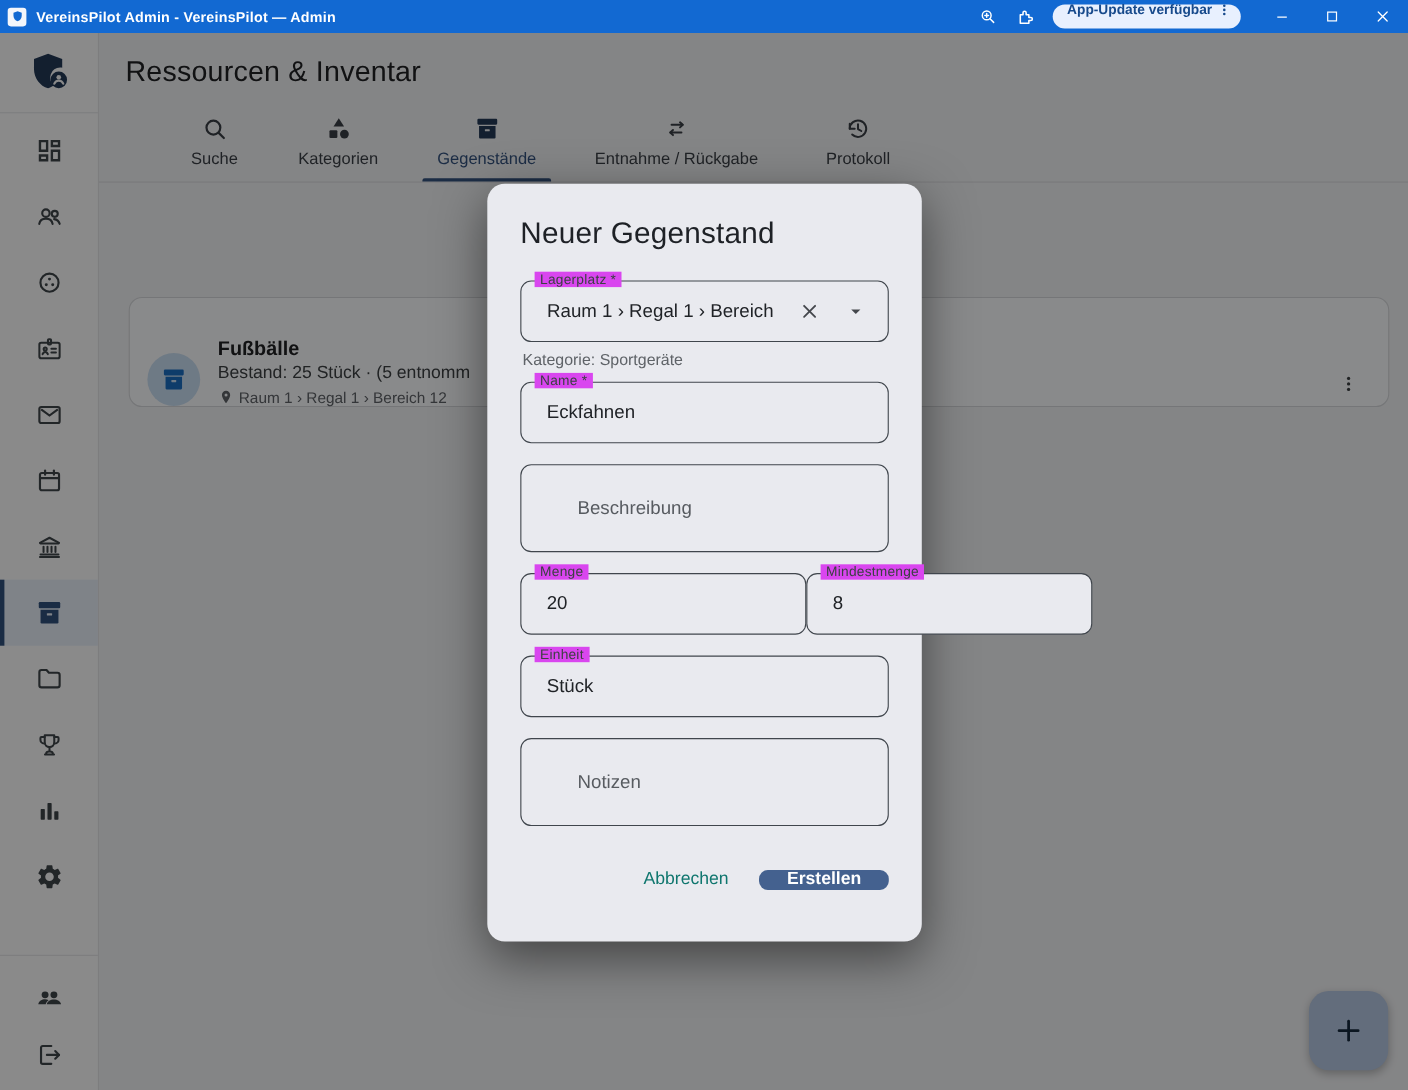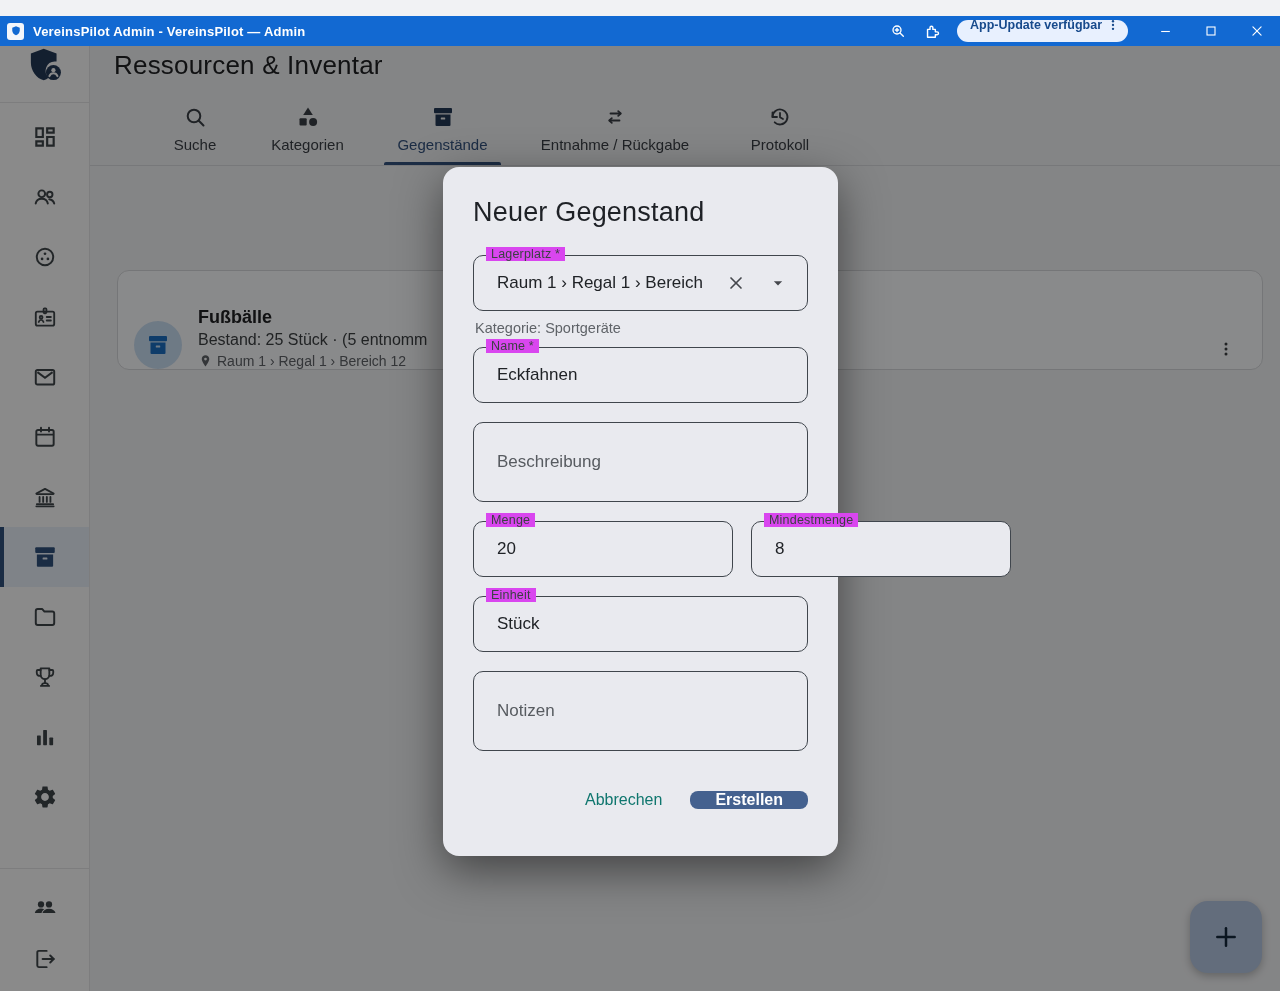--- a/index.html
+++ b/index.html
@@ -1,19 +1,19 @@
 <!DOCTYPE html>
 <html><head>
 <meta charset="utf-8">
 <style>
   * { margin:0; padding:0; box-sizing:border-box; }
   html,body { width:1280px; height:991px; overflow:hidden; font-family:"Liberation Sans", sans-serif; background:#f1f2f4; }
 
   
-  .titlebar { position:absolute; left:0; top:16px; width:1280px; height:30px; background:#1269d2; display:flex; align-items:center; color:#fff; z-index:200; }
+  .titlebar { position:absolute; left:0; top:0; width:1280px; height:30px; background:#1269d2; display:flex; align-items:center; color:#fff; z-index:200; }
   .tb-appicon { width:17px; height:17px; background:#f3f6fb; border-radius:3px; margin:0 9px 0 7px; display:flex; align-items:center; justify-content:center; }
   .tb-title { font-size:13px; font-weight:700; letter-spacing:.2px; }
   .tb-spacer { flex:1; }
   .tb-icon { width:34px; height:30px; display:flex; align-items:center; justify-content:center; cursor:pointer; }
   .update-pill { height:22px; background:#e8f0fe; border-radius:999px; display:flex; align-items:center; margin:0 14px 0 8px; padding:0 4px 13px 13px; cursor:pointer; }
   .update-pill span { color:#174a8c; font-size:12.5px; font-weight:700; }
   .pill-dots { width:22px; height:22px; display:flex; align-items:center; justify-content:center; }
   .win-btn { width:46px; height:30px; display:flex; align-items:center; justify-content:center; cursor:pointer; }
 
   
@@ -52,24 +52,24 @@
 
   
   .scrim { position:absolute; left:0; top:30px; right:0; bottom:0; background:rgba(0,0,0,.45); z-index:50; }
   .dialog { position:absolute; left:443px; top:167px; width:395px; height:689px; background:#e9eaef; border-radius:16px; z-index:100; box-shadow:0 14px 45px rgba(0,0,0,.5); padding:30px 30px 0; }
   .dlg-title { font-size:27px; color:#1e2126; font-weight:400; margin-bottom:27px; letter-spacing:.2px; }
 
   .field { position:relative; border:1.6px solid #40464d; border-radius:10px; height:56px; display:flex; align-items:center; background:#e9eaef; }
   .field .notch { position:absolute; top:-9px; left:12px; background:#d946ef; padding:0 5px; font-size:12.5px; color:#3c4043; letter-spacing:.2px; }
   .field input { flex:1; min-width:0; border:none; outline:none; background:transparent; font-family:"Liberation Sans",sans-serif; font-size:17px; color:#202327; padding:0 14px 0 23px; height:100%; }
   .field input::placeholder { color:#575b60; opacity:1; }
-  .field.tall { height:80px; }
+  .field.tall { height:80px;padding-left:28px; }
   .hint { font-size:14.5px; color:#5f6368; margin:9px 0 11px 2px; }
   .mt { margin-top:19px; }
-  .row2 { display:flex; gap:18px; }
+  .row2 { display:flex; }
   .row2 .field { flex:1; }
   .adorn { display:flex; align-items:center; gap:10px; padding-right:13px; color:#44474c; }
   .icon-btn { width:32px; height:32px; border-radius:50%; display:flex; align-items:center; justify-content:center; cursor:pointer; }
 
   .dlg-actions { display:flex; justify-content:flex-end; align-items:center; gap:10px; margin-top:31px; }
   .btn-text { color:#0f766e; font-size:16px; font-weight:400; padding:9px 18px; border-radius:8px; background:none; border:none; cursor:pointer; font-family:"Liberation Sans",sans-serif; }
   .btn-filled { background:#44618f; color:#fff; font-size:16px; font-weight:700; border:none; border-radius:8px; padding:0 25px; cursor:pointer; font-family:"Liberation Sans",sans-serif; }
 
   svg { display:block; }
 </style>

